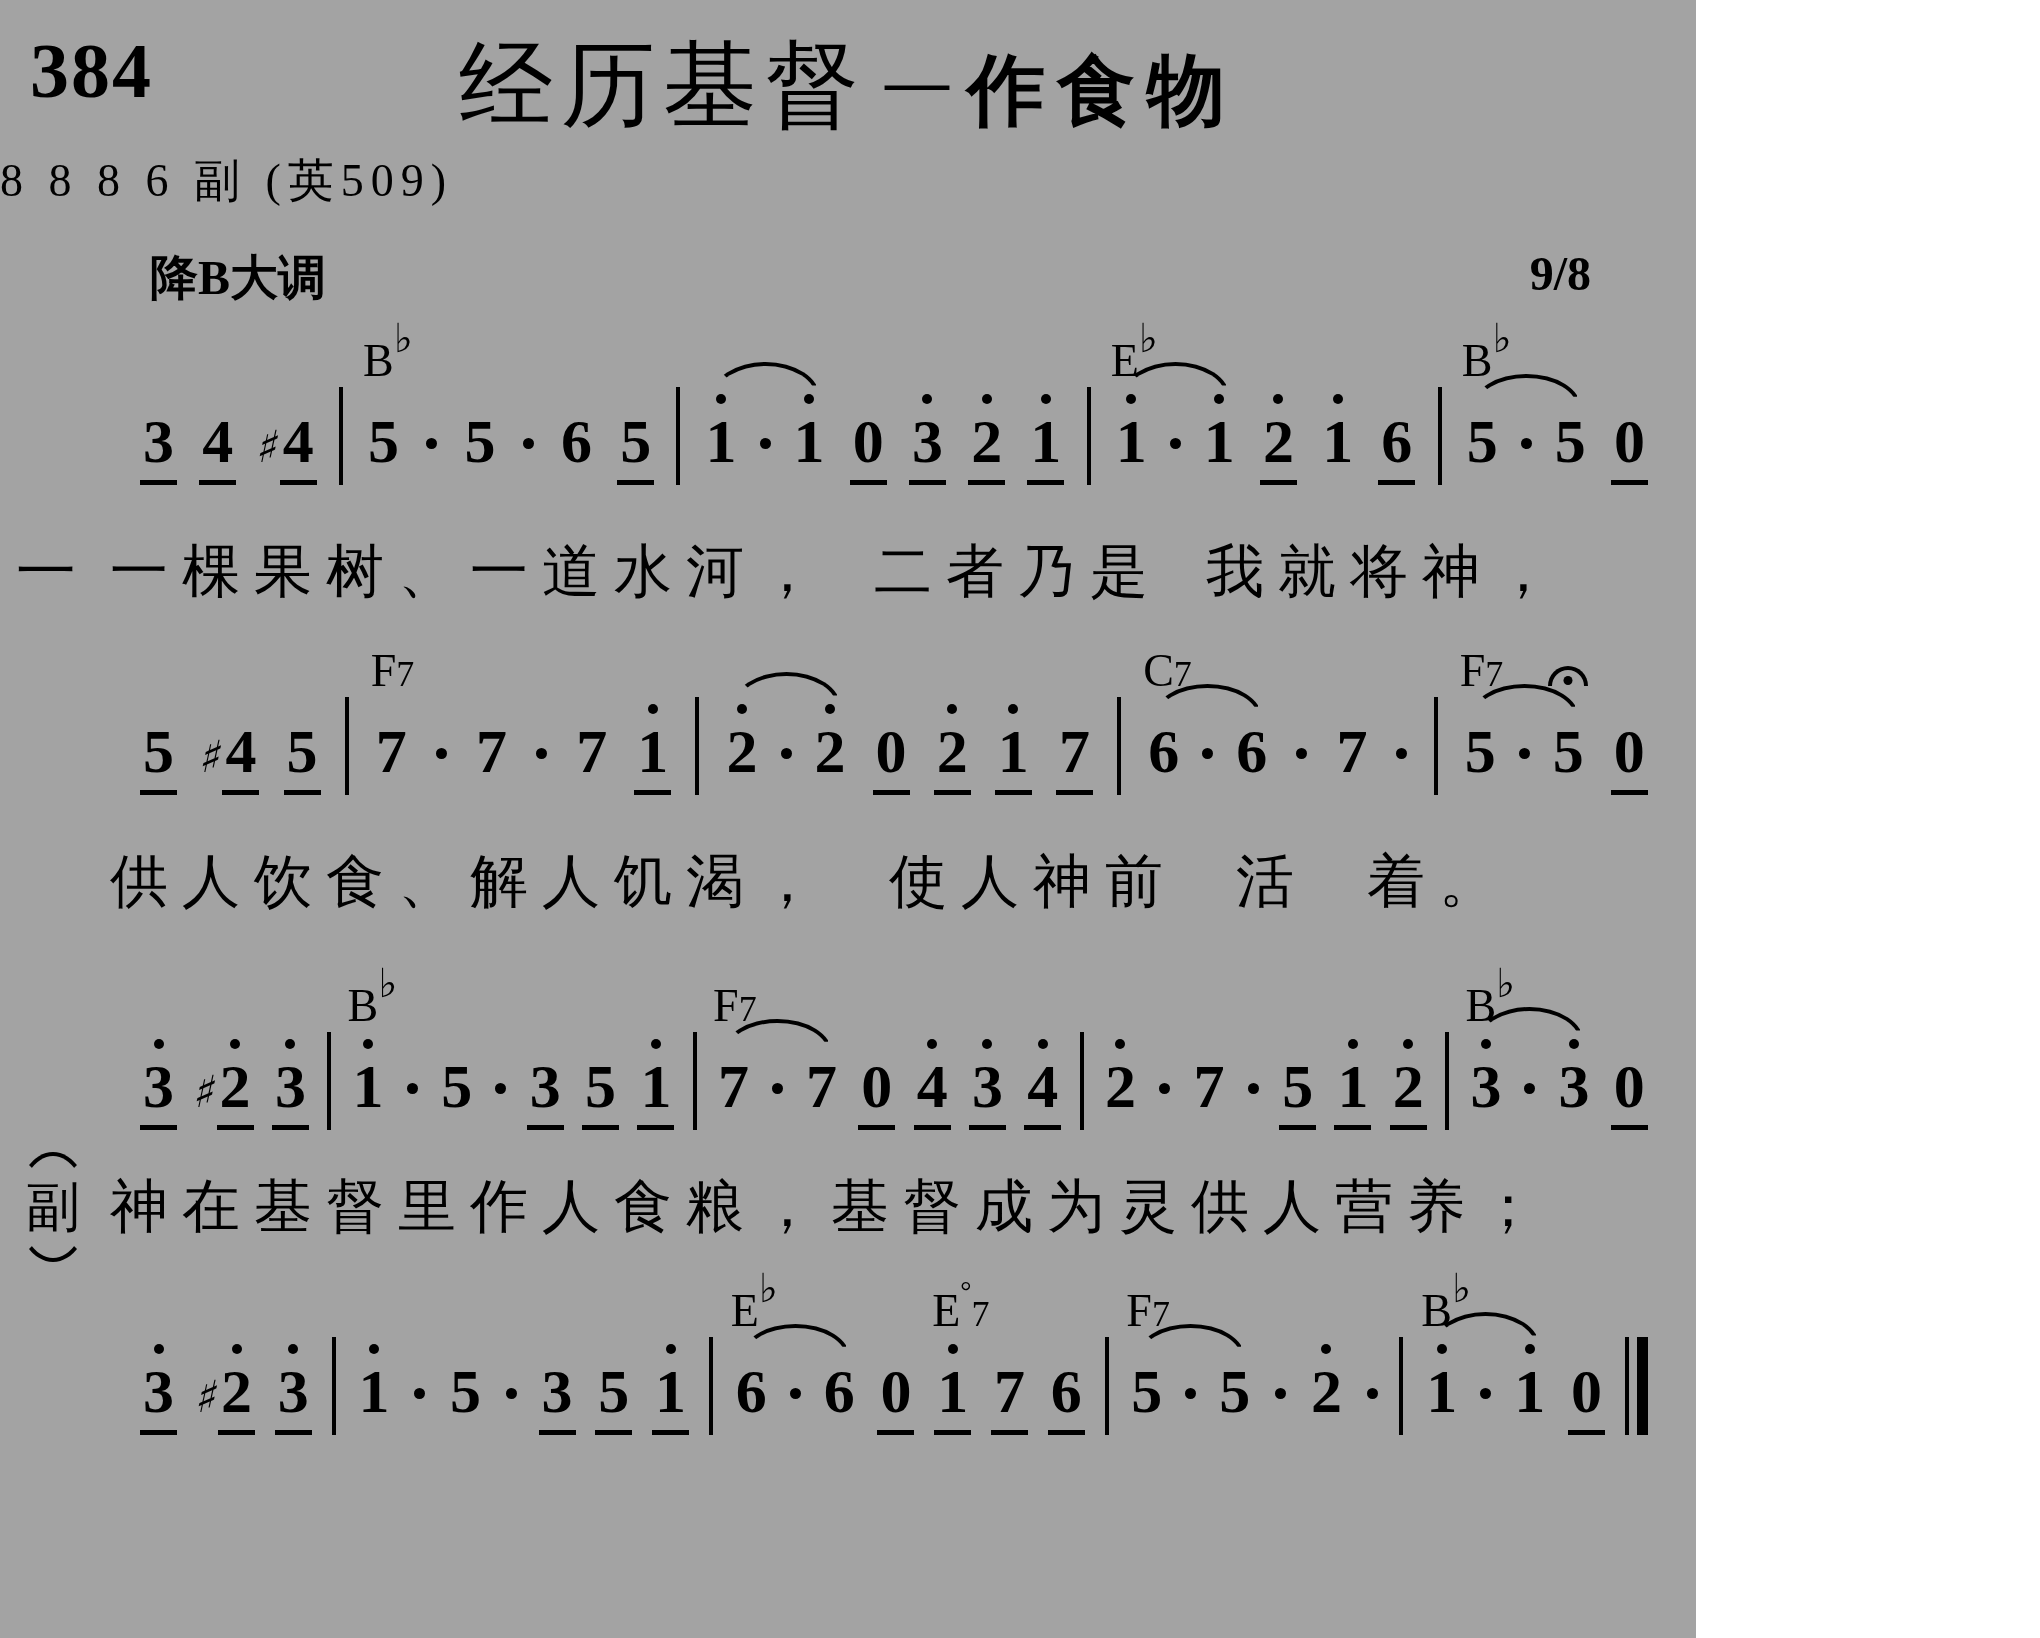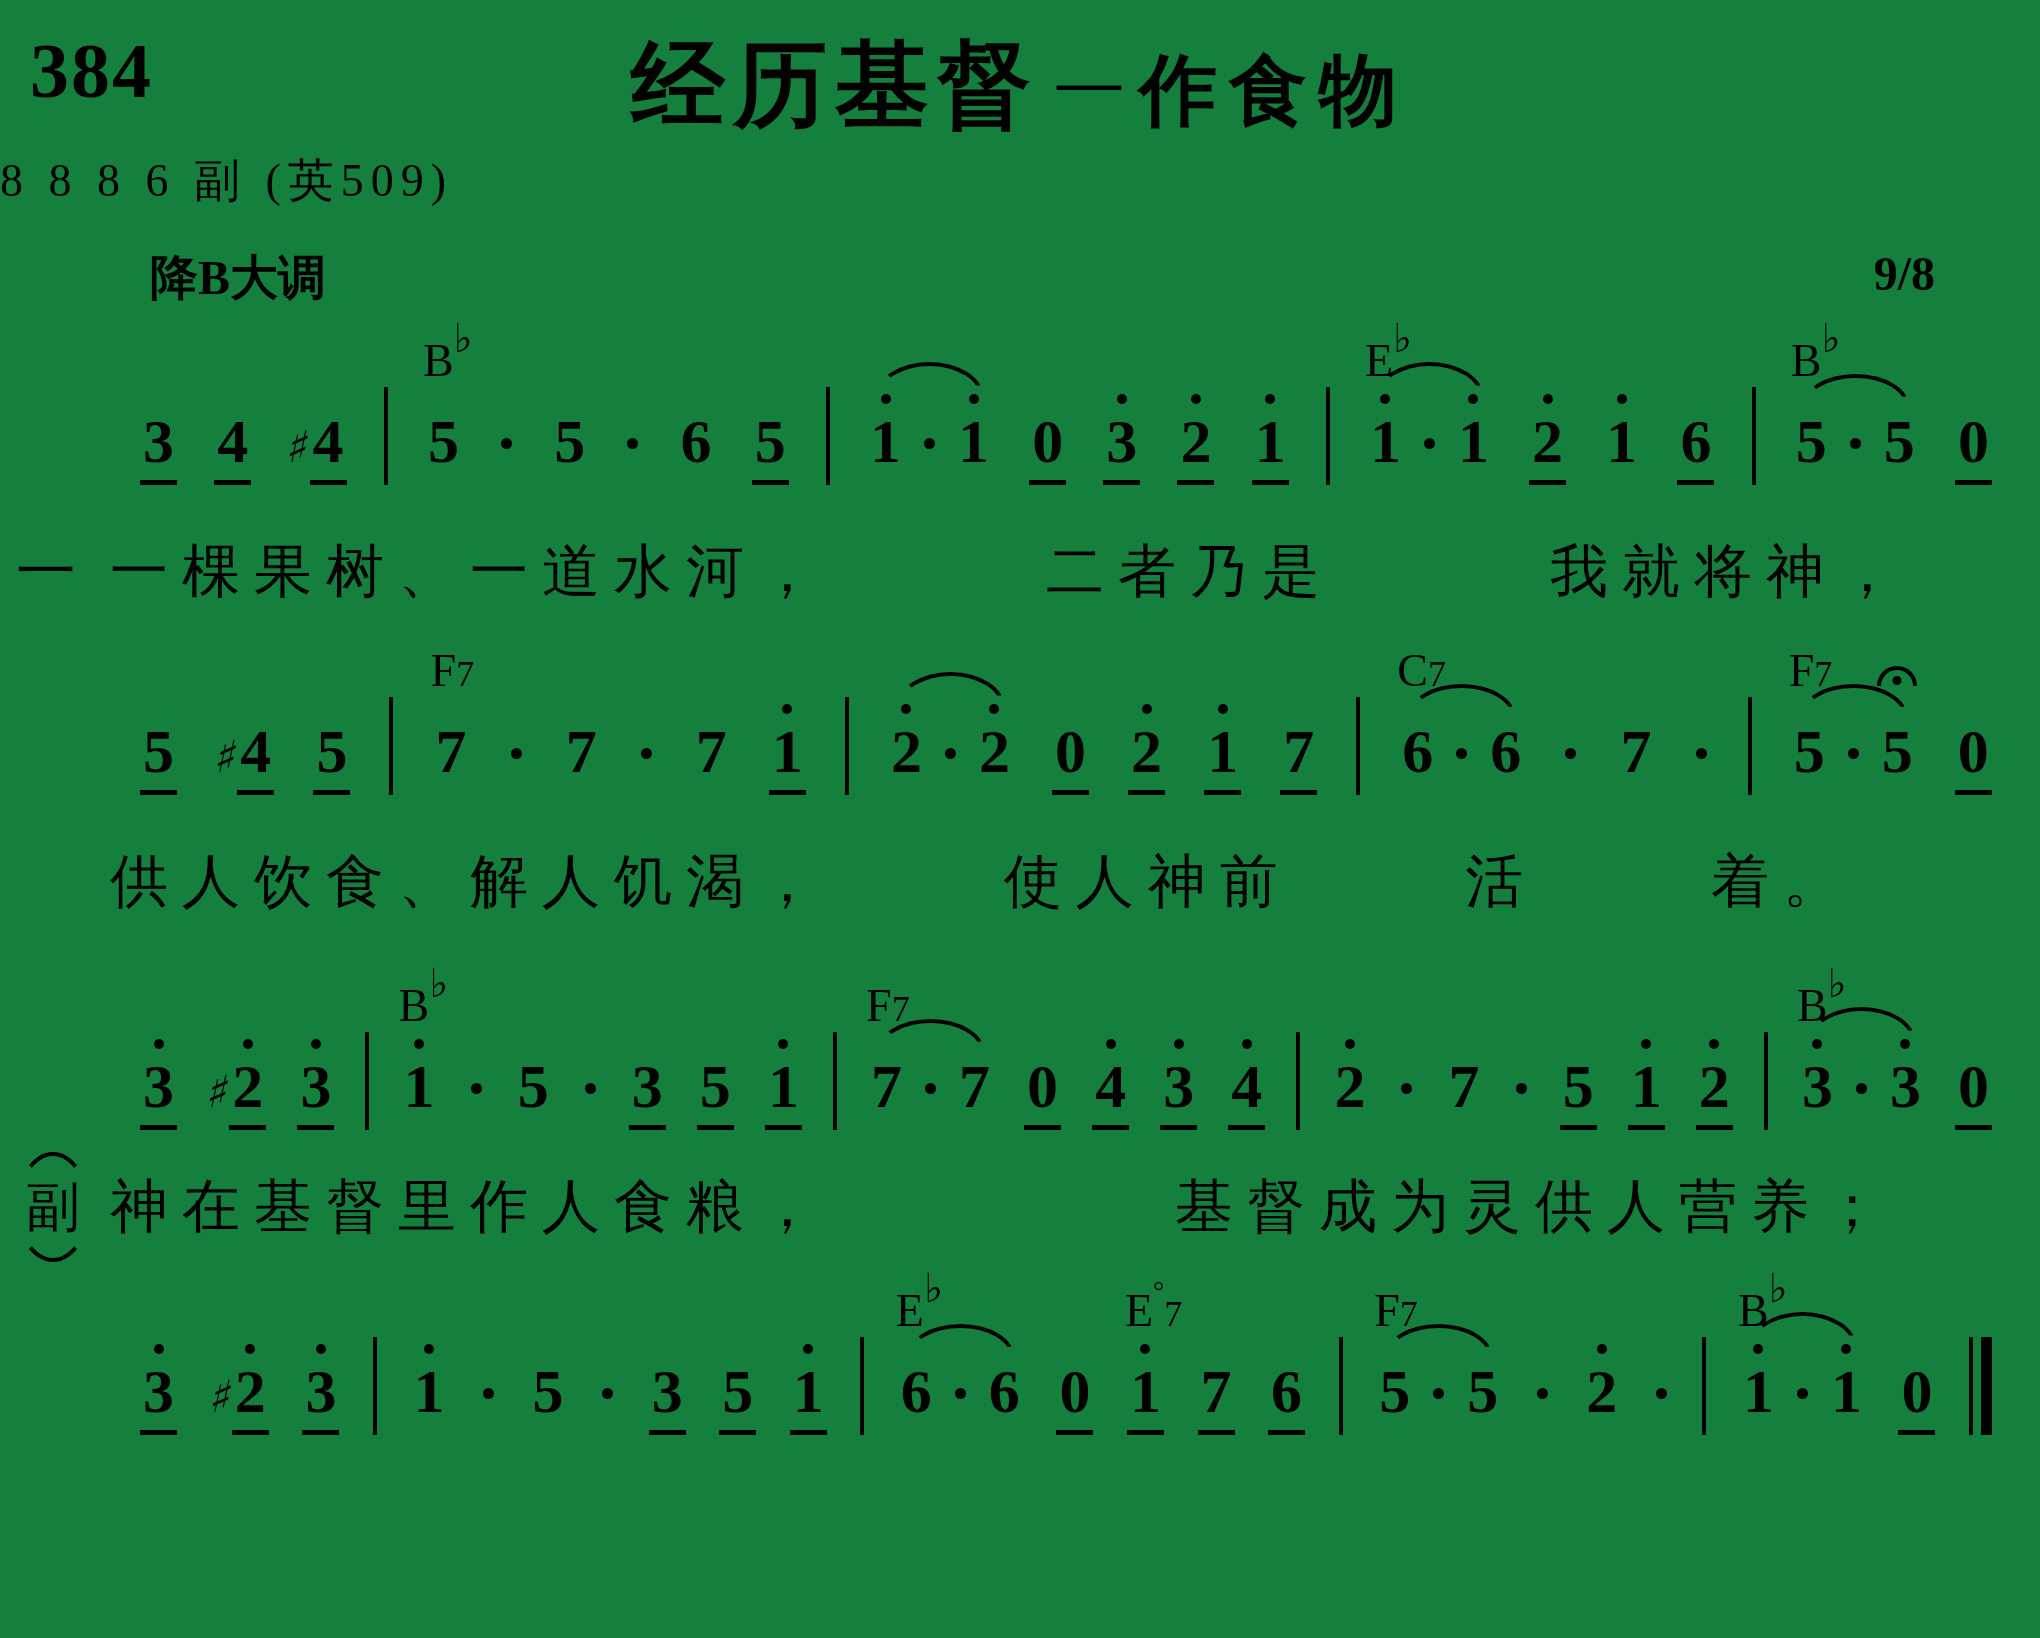--- a/index.html
+++ b/index.html
@@ -1,22 +1,22 @@
 <!DOCTYPE html>
 <html><head>
 <meta charset="utf-8">
 <style>
   html,body{margin:0;padding:0;background:#fff;}
-  .page{position:relative;width:2040px;height:1638px;background:#15803d;color:#000;
+  .page{position:relative;width:1696px;height:1638px;background:#a3a3a3;color:#000;
         font-family:"Liberation Serif","DejaVu Serif",serif;overflow:hidden;}
 
   
   .hymn-num{position:absolute;left:30px;top:26px;font-size:78px;font-weight:bold;letter-spacing:2px;}
   .title-row{position:absolute;top:22px;left:0;right:0;text-align:center;white-space:nowrap;}
-  .title-main{font-size:94px;font-weight:700;letter-spacing:8px;}
+  .title-main{font-size:94px;font-weight:400;letter-spacing:8px;}
   .title-dash{font-size:64px;font-weight:bold;margin:0 18px;vertical-align:14px;}
   .title-sub{font-size:78px;font-weight:bold;letter-spacing:12px;}
   .meter-row{position:absolute;top:150px;left:0;right:0;
              font-size:46px;font-weight:normal;letter-spacing:7px;}
   .key-time{position:absolute;top:246px;left:150px;right:105px;display:flex;
             justify-content:space-between;font-size:48px;font-weight:bold;text-align:center;}
 
   
   .music-row{position:absolute;left:140px;right:48px;height:200px;display:flex;
              align-items:flex-end;justify-content:space-between;}

